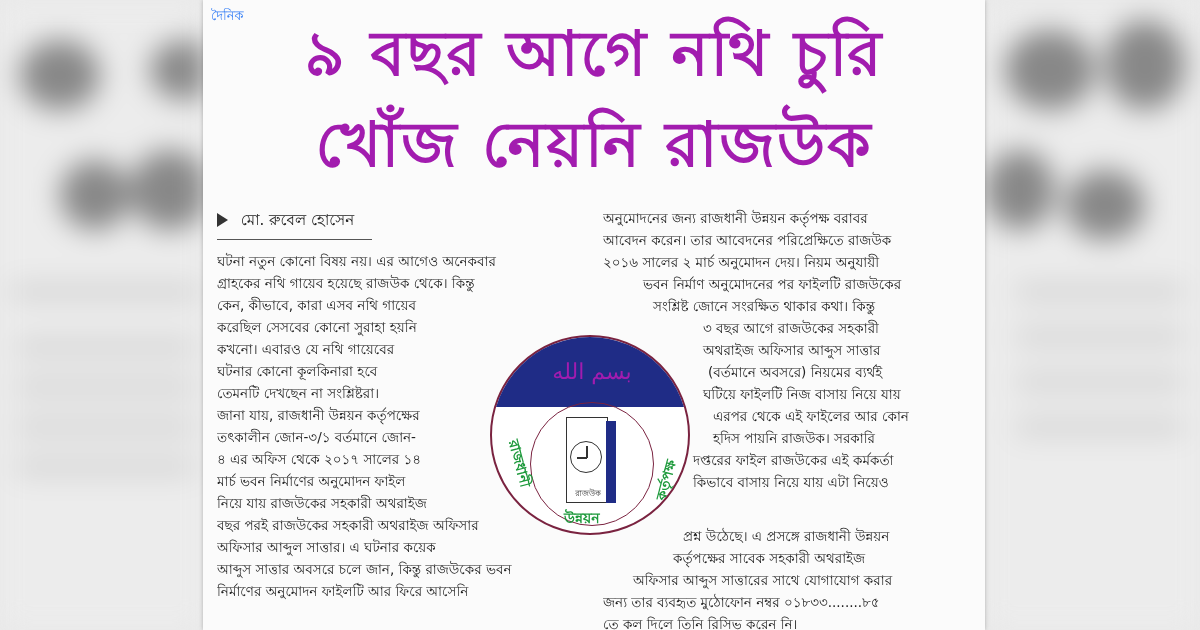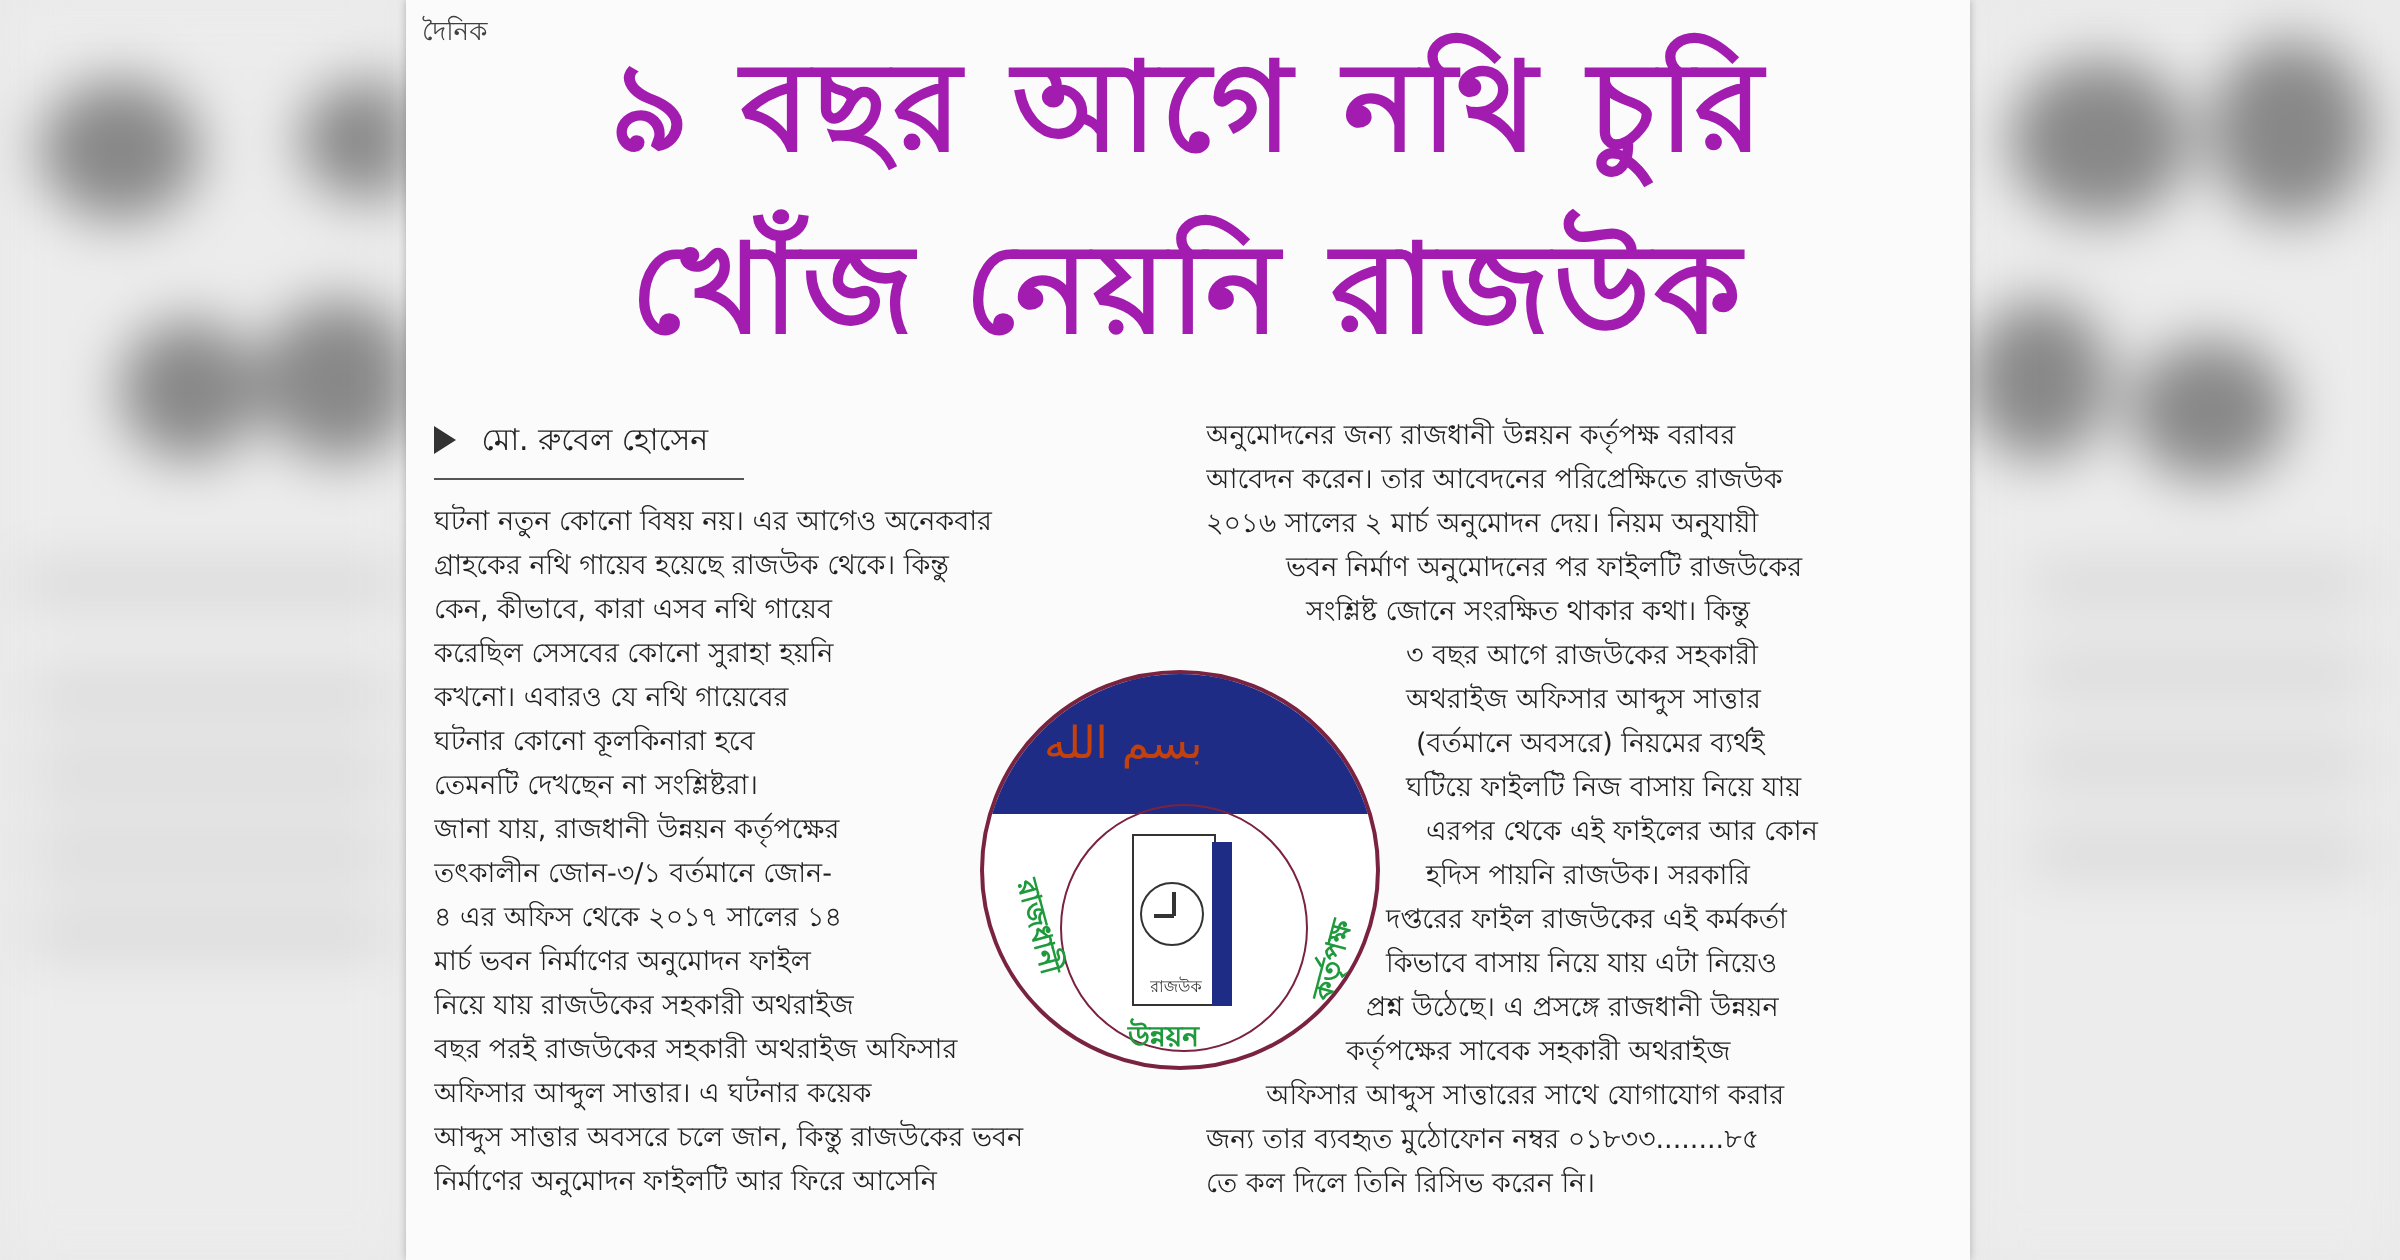--- a/index.html
+++ b/index.html
@@ -16,21 +16,21 @@
   .side.right { left: 985px; width: 215px; }
   .blob { position: absolute; background: #6f6f6f; border-radius: 50%; opacity: .8; }
   .greyline { position: absolute; background: #cfcfcf; height: 14px; border-radius: 6px; }
 
   .page {
     position: absolute; left: 203px; top: 0; width: 782px; height: 630px;
     background: #fbfbfb; overflow: hidden;
     box-shadow: 0 0 4px rgba(0,0,0,.25);
   }
   .masthead-ghost {
-    position: absolute; left: 8px; top: 6px; font-size: 13px; color: #404040;
+    position: absolute; left: 8px; top: 6px; font-size: 13px; color: #3b82f6;
   }
   .headline {
     position: absolute; left: 0; width: 782px; text-align: center;
     font-family: "DejaVu Sans", sans-serif; font-weight: bold; color: #a21caf;
     letter-spacing: 2px;
   }
   .headline.l1 { top: 14px; font-size: 62px; line-height: 80px; }
   .headline.l2 { top: 105px; font-size: 62px; line-height: 80px; }
 
   .byline {
@@ -52,22 +52,22 @@
 
   .logo {
     position: absolute; left: 287px; top: 335px; width: 200px; height: 200px;
     border-radius: 50%; background: #fff; border: 2px solid #7a2340; box-sizing: border-box;
     overflow: hidden;
   }
   .logo .band {
     position: absolute; left: 0; top: 0; width: 100%; height: 70px; background: #1f2c86;
   }
   .logo .calligraphy {
-    position: absolute; left: 30px; top: 22px; width: 140px; 
-    color: #c2410c; font-size: 22px; font-family: "DejaVu Serif", serif; letter-spacing: 3px;
+    position: absolute; left: 30px; top: 22px; width: 140px; text-align: center;
+    color: #a21caf; font-size: 22px; font-family: "DejaVu Serif", serif; letter-spacing: 3px;
   }
   .logo .inner {
     position: absolute; left: 38px; top: 65px; width: 124px; height: 124px;
     border-radius: 50%; border: 1.5px solid #7a2340; box-sizing: border-box;
   }
   .logo .tower {
     position: absolute; left: 74px; top: 80px; width: 42px; height: 86px;
     background: #fff; border: 1.5px solid #333; box-sizing: border-box;
   }
   .logo .tower-side {
@@ -153,21 +153,21 @@
     <span class="ln" style="padding-left:40px;">ভবন নির্মাণ অনুমোদনের পর ফাইলটি রাজউকের</span>
     <span class="ln" style="padding-left:50px;">সংশ্লিষ্ট জোনে সংরক্ষিত থাকার কথা। কিন্তু</span>
     <span class="ln" style="padding-left:100px;">৩ বছর আগে রাজউকের সহকারী</span>
     <span class="ln" style="padding-left:100px;">অথরাইজ অফিসার আব্দুস সাত্তার</span>
     <span class="ln" style="padding-left:105px;">(বর্তমানে অবসরে) নিয়মের ব্যর্থই</span>
     <span class="ln" style="padding-left:100px;">ঘটিয়ে ফাইলটি নিজ বাসায় নিয়ে যায়</span>
     <span class="ln" style="padding-left:110px;">এরপর থেকে এই ফাইলের আর কোন</span>
     <span class="ln" style="padding-left:110px;">হদিস পায়নি রাজউক। সরকারি</span>
     <span class="ln" style="padding-left:90px;">দপ্তরের ফাইল রাজউকের এই কর্মকর্তা</span>
     <span class="ln" style="padding-left:90px;">কিভাবে বাসায় নিয়ে যায় এটা নিয়েও</span>
-    <span class="ln" style="padding-left:80px;">প্রশ্ন উঠেছে। এ প্রসঙ্গে রাজধানী উন্নয়ন</span>
+    <span class="ln" style="padding-left:80px;margin-top:32px;">প্রশ্ন উঠেছে। এ প্রসঙ্গে রাজধানী উন্নয়ন</span>
     <span class="ln" style="padding-left:70px;">কর্তৃপক্ষের সাবেক সহকারী অথরাইজ</span>
     <span class="ln" style="padding-left:30px;">অফিসার আব্দুস সাত্তারের সাথে যোগাযোগ করার</span>
     <span class="ln">জন্য তার ব্যবহৃত মুঠোফোন নম্বর ০১৮৩৩........৮৫</span>
     <span class="ln">তে কল দিলে তিনি রিসিভ করেন নি।</span>
   </div>
 
   <div class="logo">
     <div class="band"></div>
     <div class="calligraphy">بسم الله</div>
     <div class="inner"></div>

